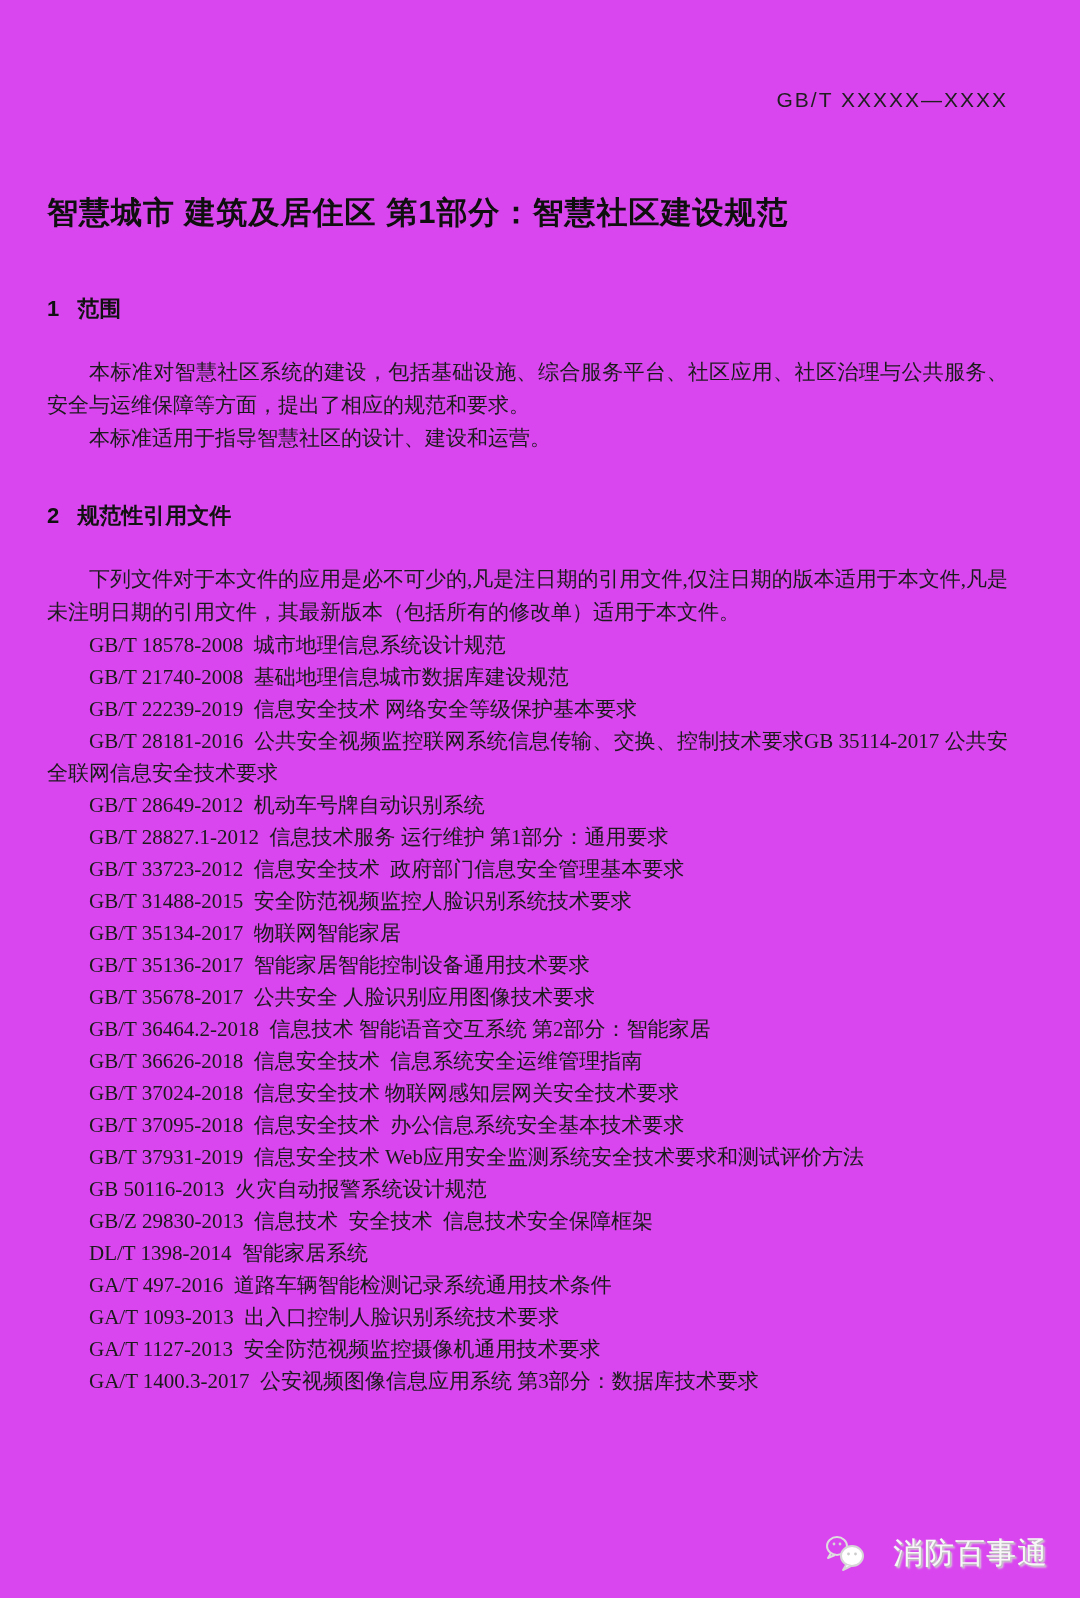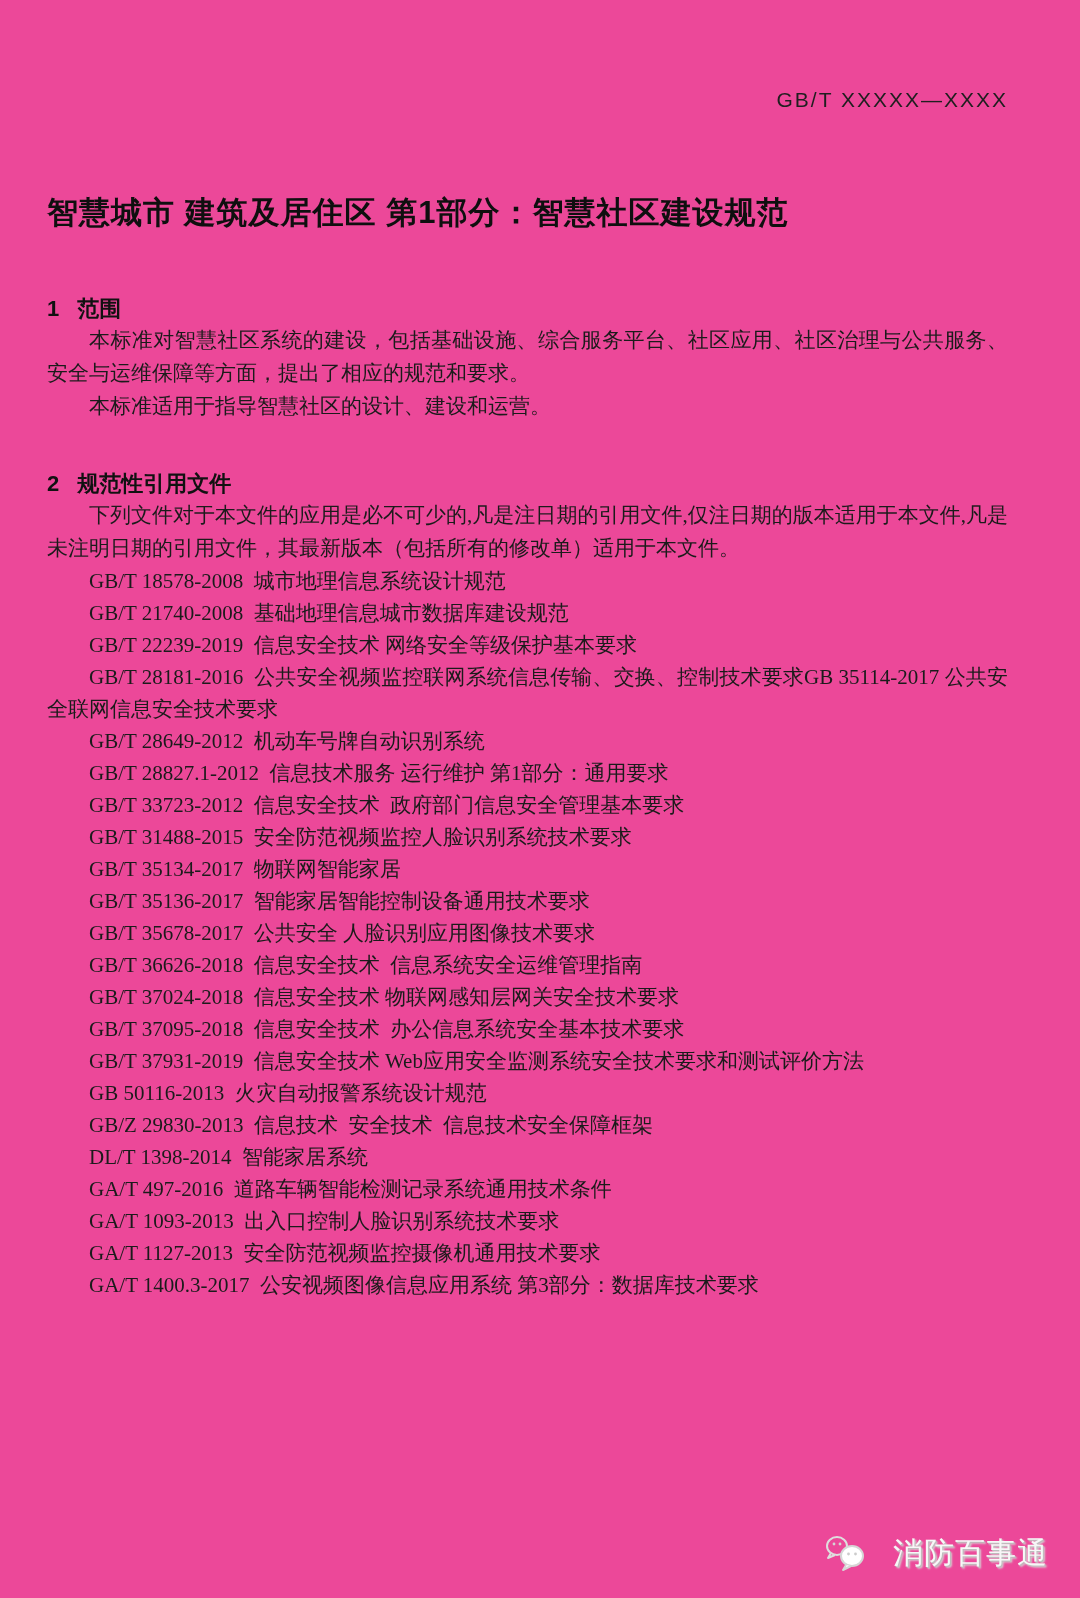--- a/index.html
+++ b/index.html
@@ -1,19 +1,19 @@
 <!DOCTYPE html>
 <html><head>
 <meta charset="utf-8">
 <style>
   html,body{margin:0;padding:0;background:#ffffff;}
   .page{
     position:relative;
     width:1080px;height:1598px;
-    background:#ec4899;
+    background:#d946ef;
     box-sizing:border-box;
     padding:88px 72px 0 47px;
     font-family:"Liberation Serif","DejaVu Serif",serif;
     color:#1b1b1b;
     overflow:hidden;
   }
   .header-code{
     text-align:right;
     font-family:"Liberation Sans","DejaVu Sans",sans-serif;
     font-size:21px;
@@ -41,21 +41,21 @@
   }
   .section-heading.second{margin-top:46px;}
   .para{
     margin:0;
     font-size:21px;
     line-height:33px;
     text-align:justify;
     text-indent:2em;
     color:#1b1b1b;
   }
-  .para.first{}
+  .para.first{margin-top:32px;}
   .refs{margin-top:0;}
   .ref{
     margin:0;
     font-size:21px;
     line-height:32px;
     text-align:justify;
     text-indent:2em;
     white-space:pre-wrap;
     color:#1b1b1b;
   }
@@ -105,20 +105,21 @@
     <p class="ref">GB/T 21740-2008  基础地理信息城市数据库建设规范</p>
     <p class="ref">GB/T 22239-2019  信息安全技术 网络安全等级保护基本要求</p>
     <p class="ref">GB/T 28181-2016  公共安全视频监控联网系统信息传输、交换、控制技术要求GB 35114-2017 公共安全联网信息安全技术要求</p>
     <p class="ref">GB/T 28649-2012  机动车号牌自动识别系统</p>
     <p class="ref">GB/T 28827.1-2012  信息技术服务 运行维护 第1部分：通用要求</p>
     <p class="ref">GB/T 33723-2012  信息安全技术  政府部门信息安全管理基本要求</p>
     <p class="ref">GB/T 31488-2015  安全防范视频监控人脸识别系统技术要求</p>
     <p class="ref">GB/T 35134-2017  物联网智能家居</p>
     <p class="ref">GB/T 35136-2017  智能家居智能控制设备通用技术要求</p>
     <p class="ref">GB/T 35678-2017  公共安全 人脸识别应用图像技术要求</p>
+    <p class="ref">GB/T 36464.2-2018  信息技术 智能语音交互系统 第2部分：智能家居</p>
     <p class="ref">GB/T 36626-2018  信息安全技术  信息系统安全运维管理指南</p>
     <p class="ref">GB/T 37024-2018  信息安全技术 物联网感知层网关安全技术要求</p>
     <p class="ref">GB/T 37095-2018  信息安全技术  办公信息系统安全基本技术要求</p>
     <p class="ref">GB/T 37931-2019  信息安全技术 Web应用安全监测系统安全技术要求和测试评价方法</p>
     <p class="ref">GB 50116-2013  火灾自动报警系统设计规范</p>
     <p class="ref">GB/Z 29830-2013  信息技术  安全技术  信息技术安全保障框架</p>
     <p class="ref">DL/T 1398-2014  智能家居系统</p>
     <p class="ref">GA/T 497-2016  道路车辆智能检测记录系统通用技术条件</p>
     <p class="ref">GA/T 1093-2013  出入口控制人脸识别系统技术要求</p>
     <p class="ref">GA/T 1127-2013  安全防范视频监控摄像机通用技术要求</p>

